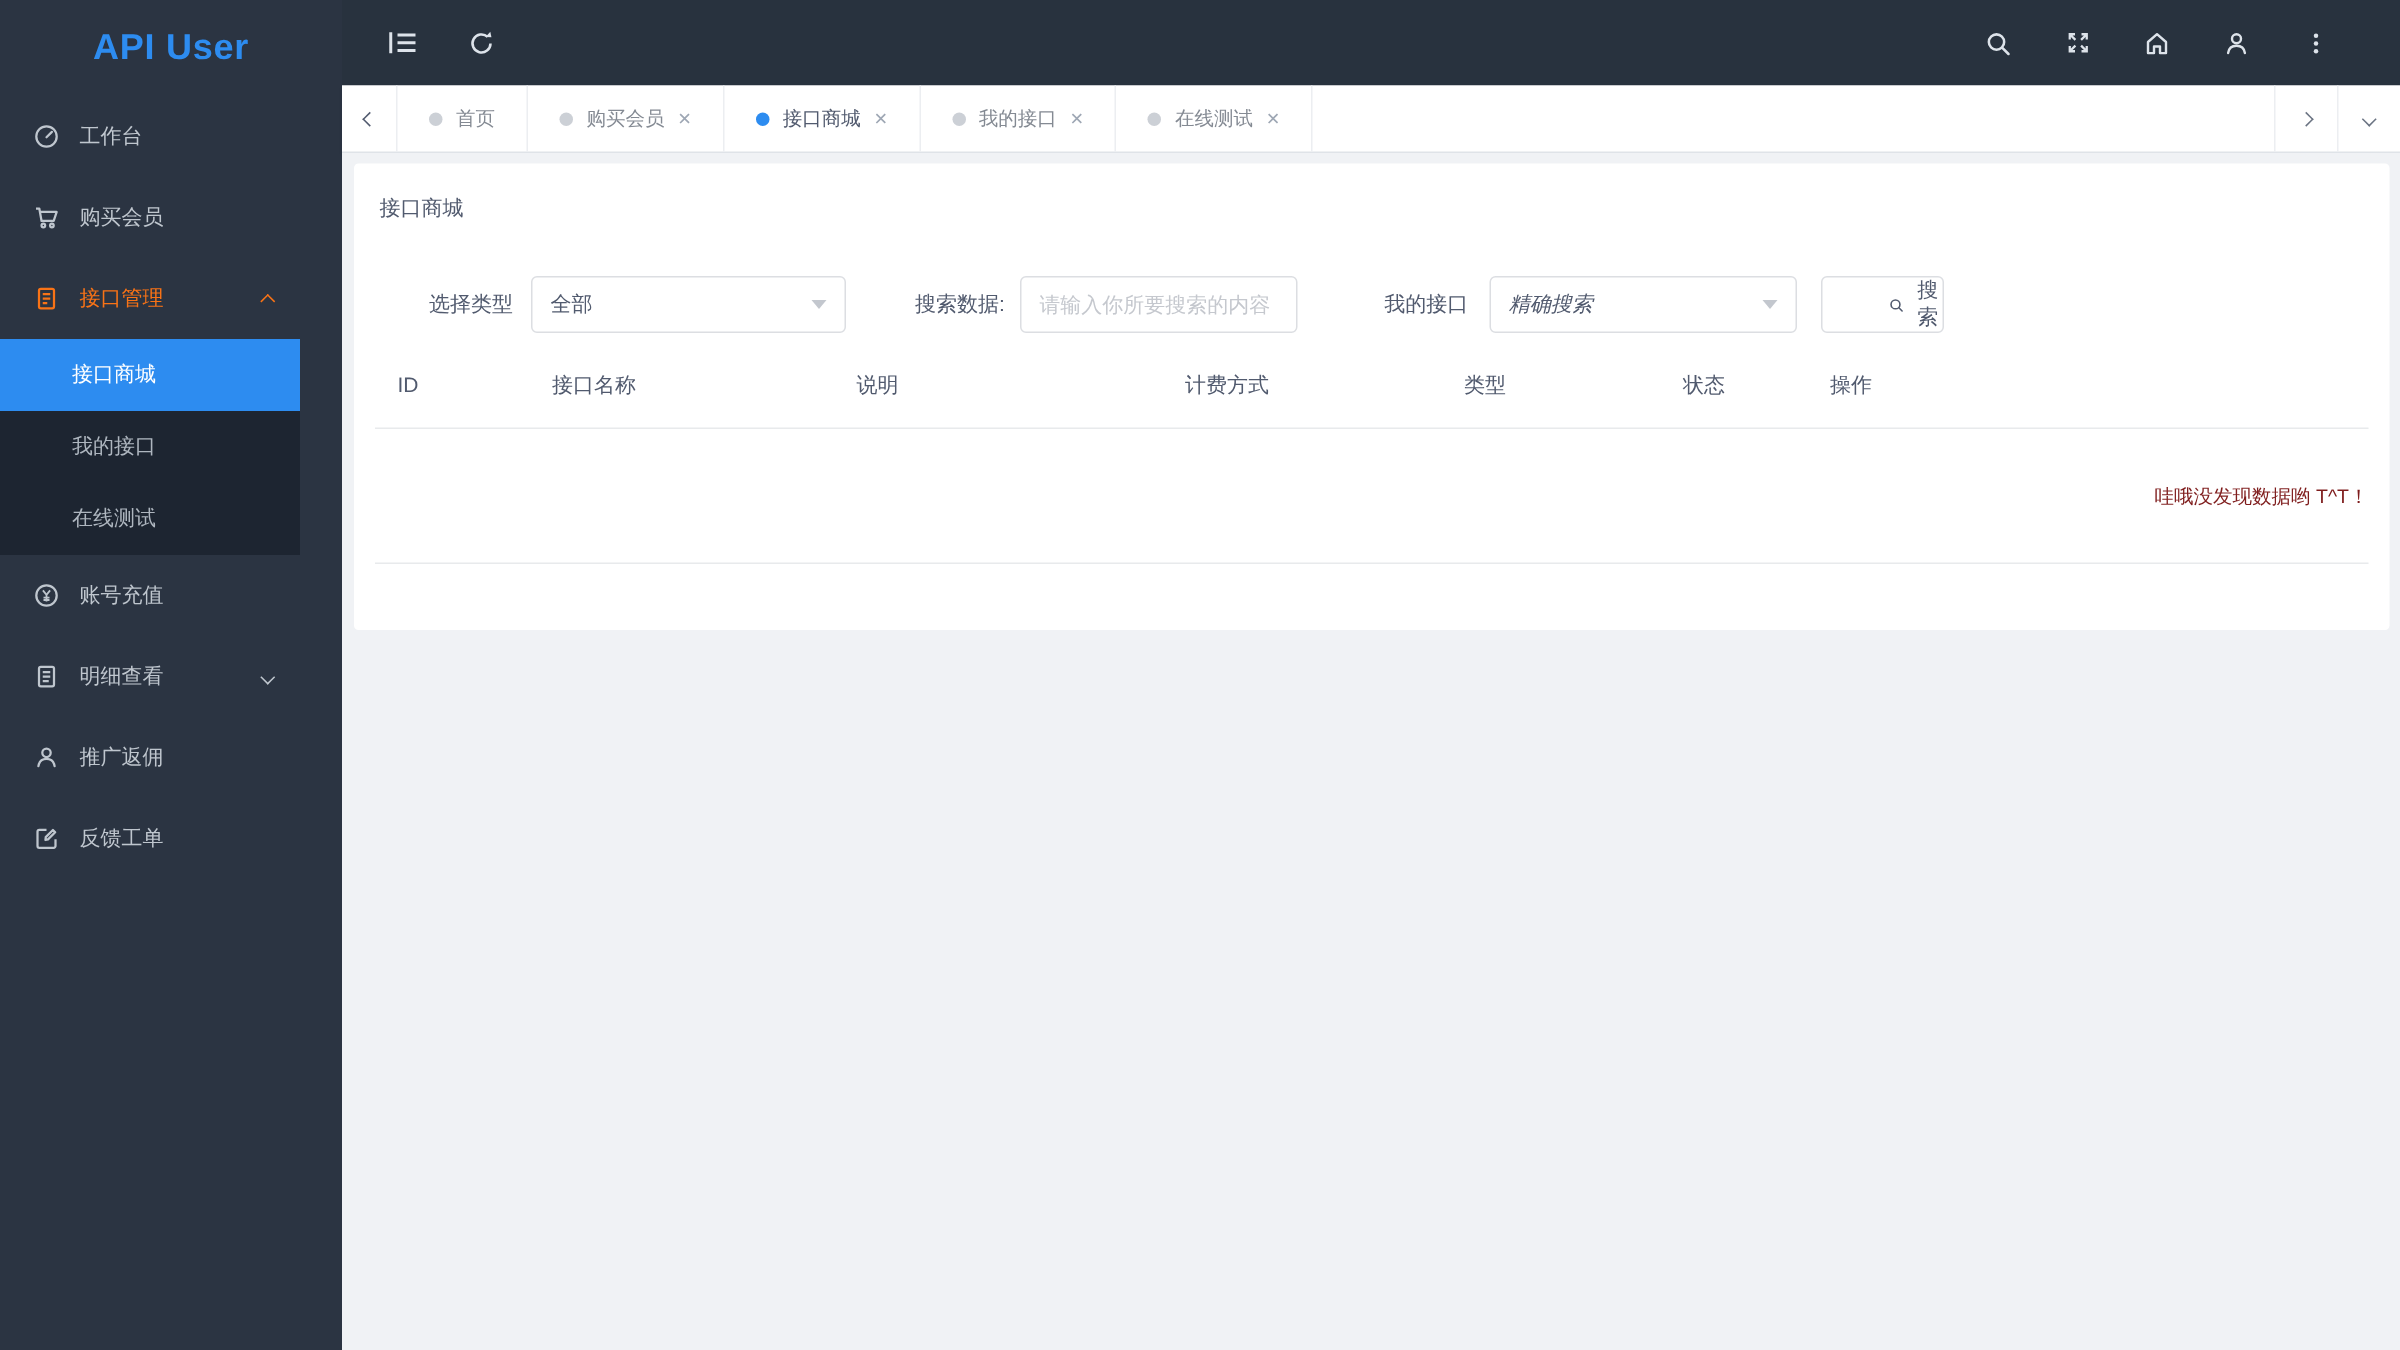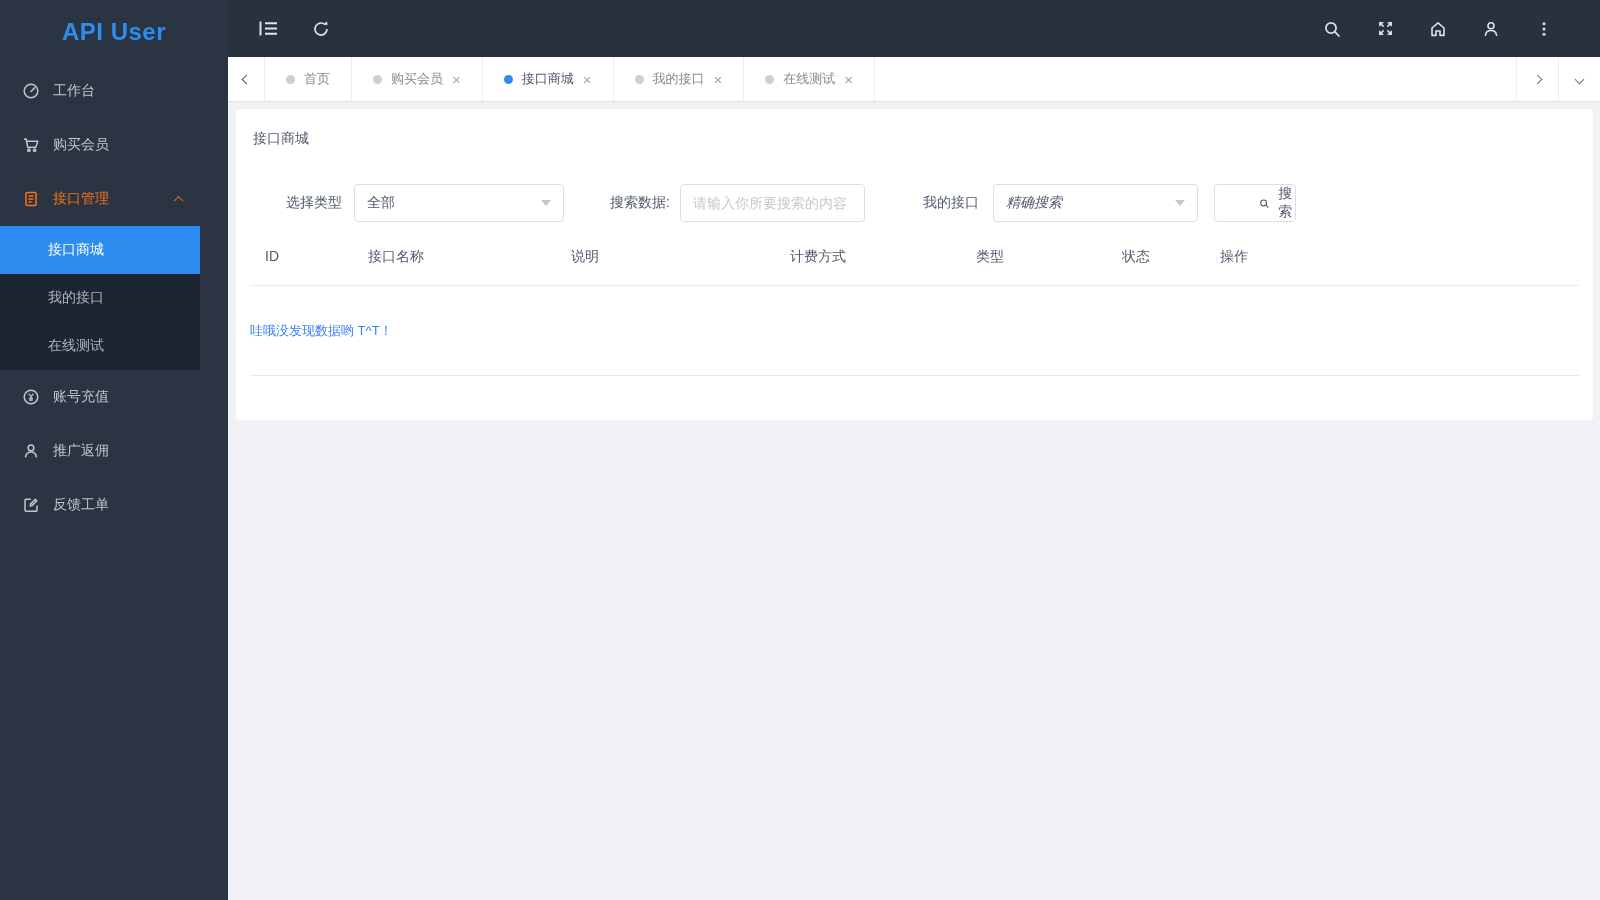--- a/index.html
+++ b/index.html
@@ -75,22 +75,22 @@
                 display:flex; align-items:center; justify-content:center; gap:6px;
                 color:#515a6e; font-size:14px; cursor:pointer;
                 font-family:"Liberation Sans","DejaVu Sans",sans-serif;padding-left:44px; }
 
   .table { margin-top:26px; }
   .thead { display:flex; height:38px; align-items:flex-start; border-bottom:1px solid #e8eaec;
            color:#515a6e; }
   .th { padding-left:15px; flex:none; }
   .th.c0{width:103px}.th.c1{width:203px}.th.c2{width:219px}.th.c3{width:186px}
   .th.c4{width:146px}.th.c5{width:98px}.th.c6{flex:1}
-  .empty-row { height:90px; display:flex; align-items:center; justify-content:flex-start;
-               border-bottom:1px solid #e8eaec; color:#3b82f6; font-size:13px; }
+  .empty-row { height:90px; display:flex; align-items:center; justify-content:flex-end;
+               border-bottom:1px solid #e8eaec; color:#7f1d1d; font-size:13px; }
 
   svg { display:block; }
 </style>
 </head>
 <body>
 
 <div class="app">
 
   <aside class="sidebar">
     <div class="logo">API User</div>
@@ -143,20 +143,30 @@
       <div class="menu-item">
         <span class="micon">
           <svg width="18" height="18" viewBox="0 0 18 18" fill="none" stroke="currentColor" stroke-width="1.5">
             <circle cx="9" cy="9" r="6.8"></circle>
             <path d="M6.6 5.6 9 8.6l2.4-3M9 8.6V13M7 10.4h4M7 12h4" stroke-width="1.2"></path>
           </svg>
         </span>
         <span>账号充值</span>
       </div>
 
+      <div class="menu-item">
+        <span class="micon">
+          <svg width="18" height="18" viewBox="0 0 18 18" fill="none" stroke="currentColor" stroke-width="1.5">
+            <rect x="4" y="2.5" width="10" height="13" rx="1.2"></rect>
+            <path d="M6.5 6h5M6.5 9h5M6.5 12h4"></path>
+          </svg>
+        </span>
+        <span>明细查看</span>
+        <span class="chev down"></span>
+      </div>
 
       <div class="menu-item">
         <span class="micon">
           <svg width="18" height="18" viewBox="0 0 18 18" fill="none" stroke="currentColor" stroke-width="1.5">
             <circle cx="9" cy="5.9" r="2.8"></circle>
             <path d="M3.6 14.8c.5-3.3 2.7-4.9 5.4-4.9s4.9 1.6 5.4 4.9" stroke-linecap="round"></path>
           </svg>
         </span>
         <span>推广返佣</span>
       </div>

